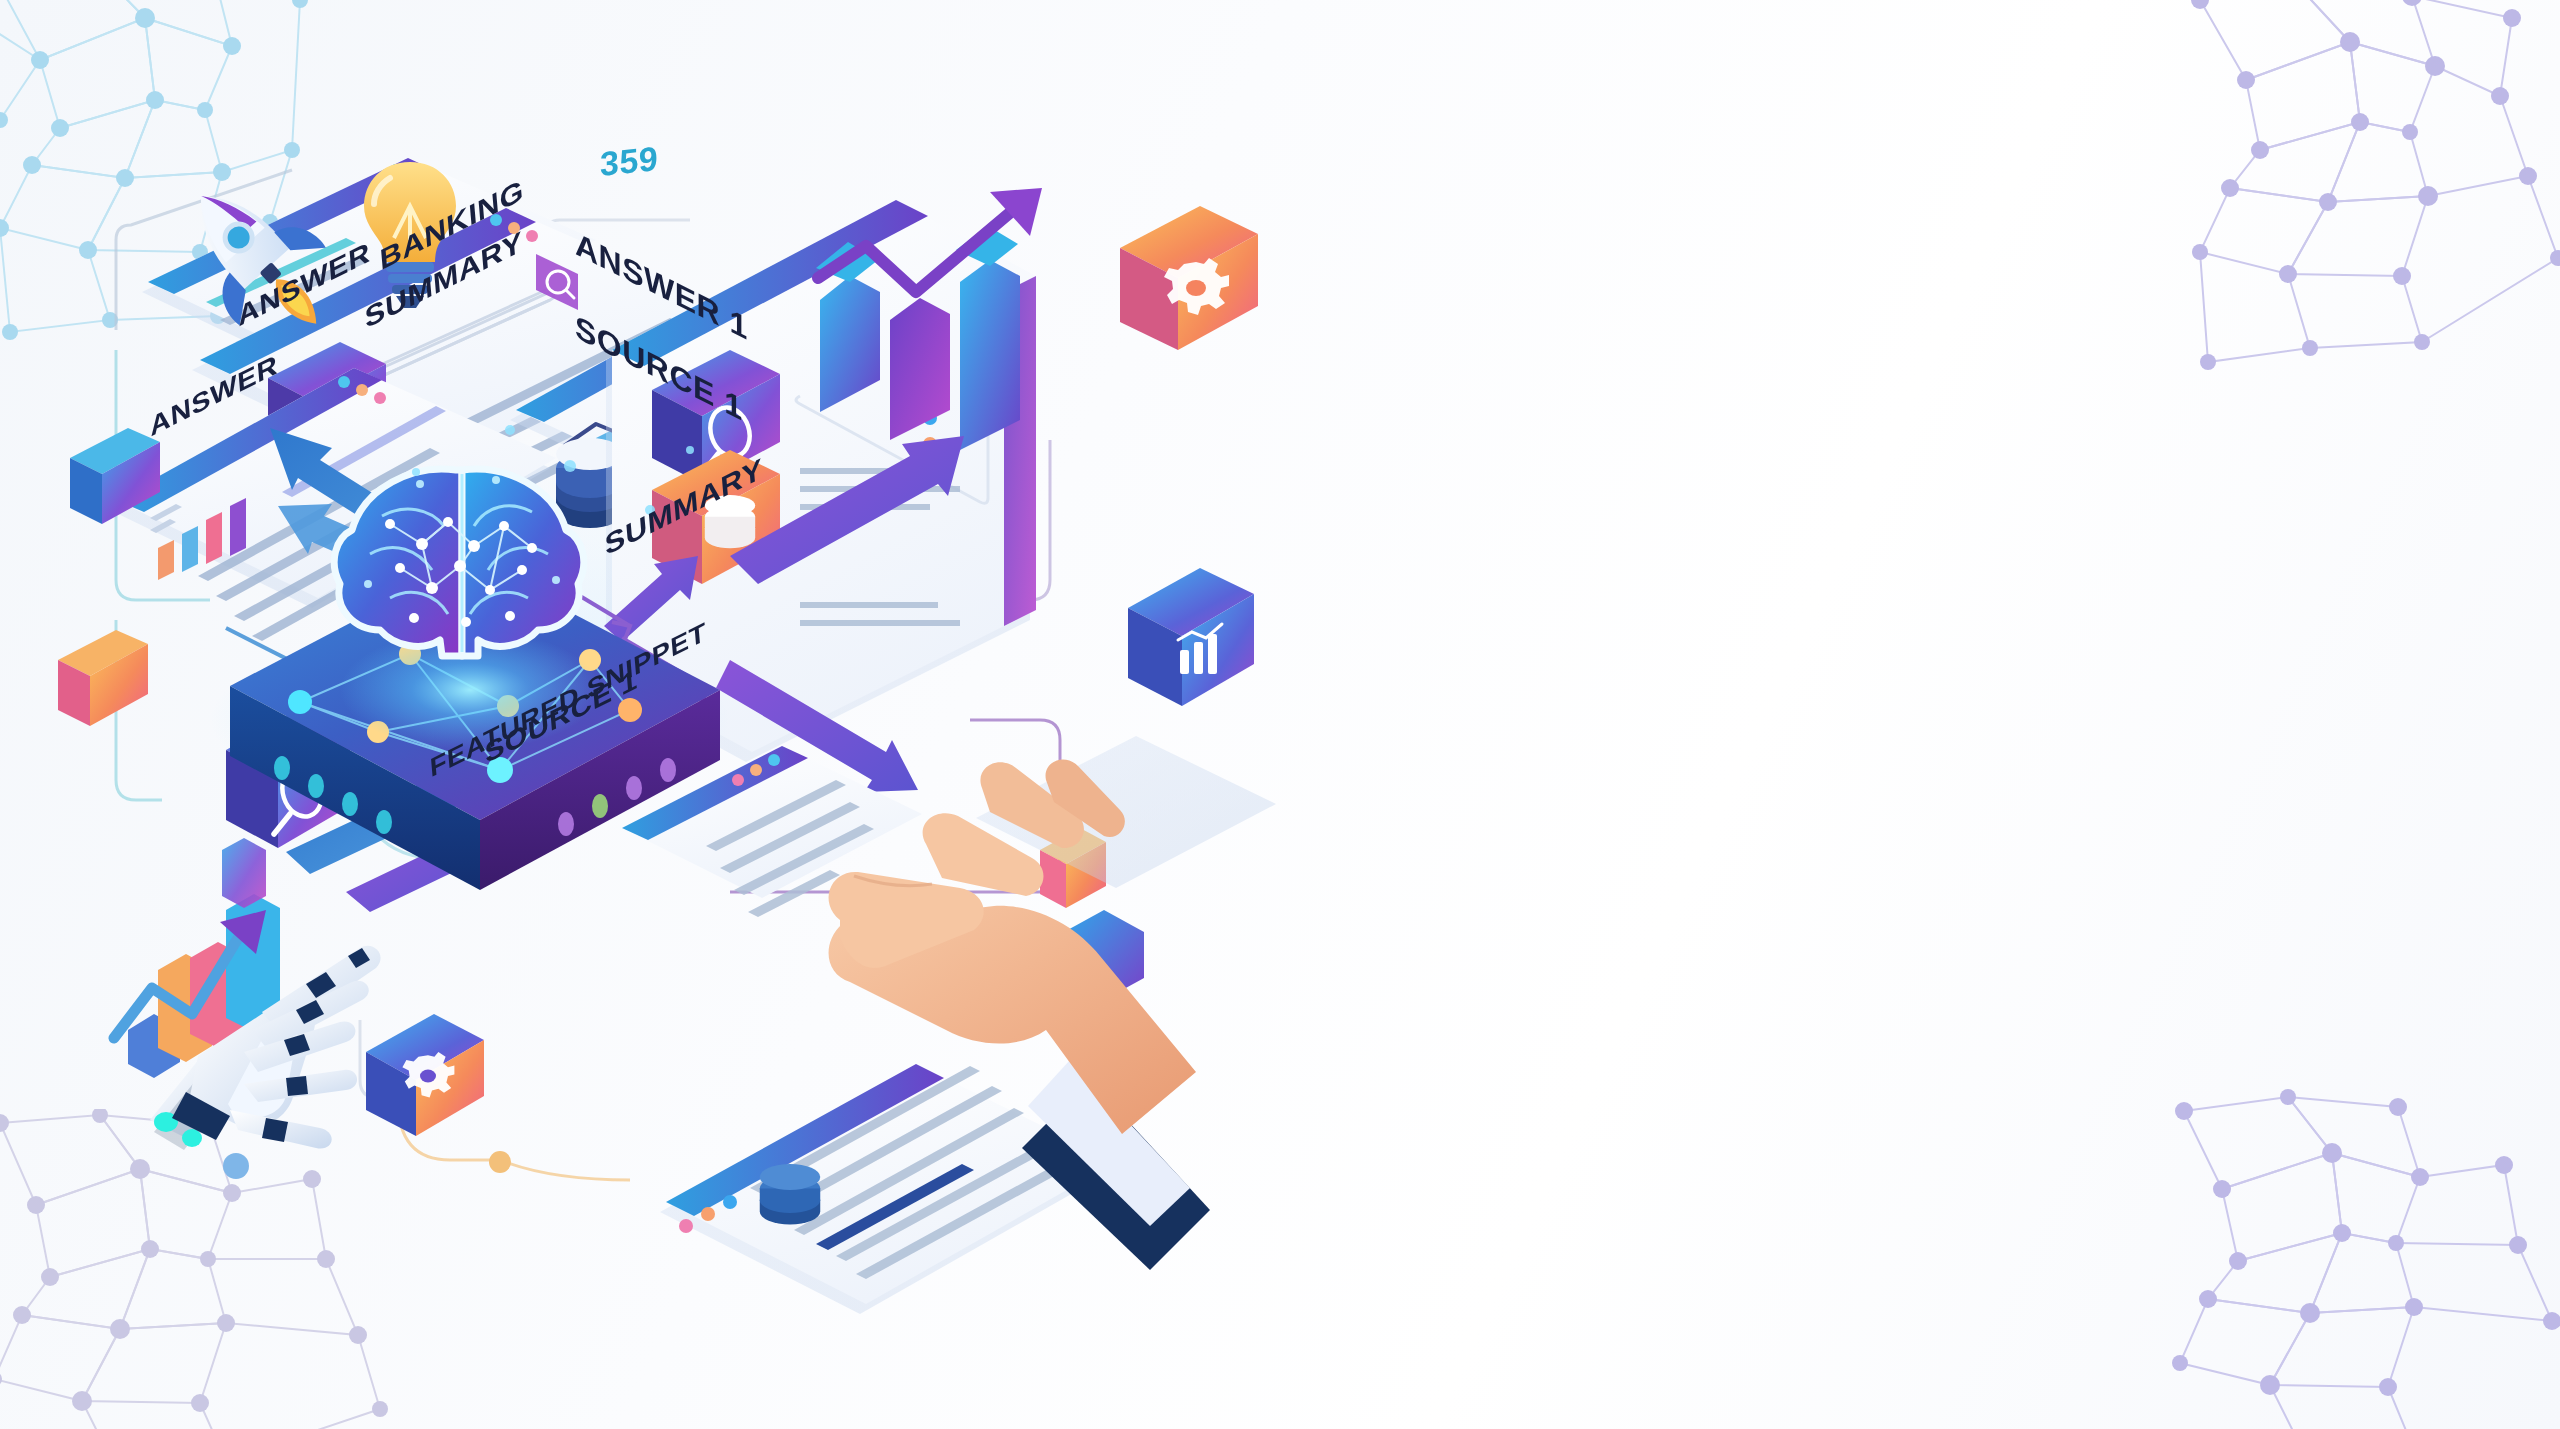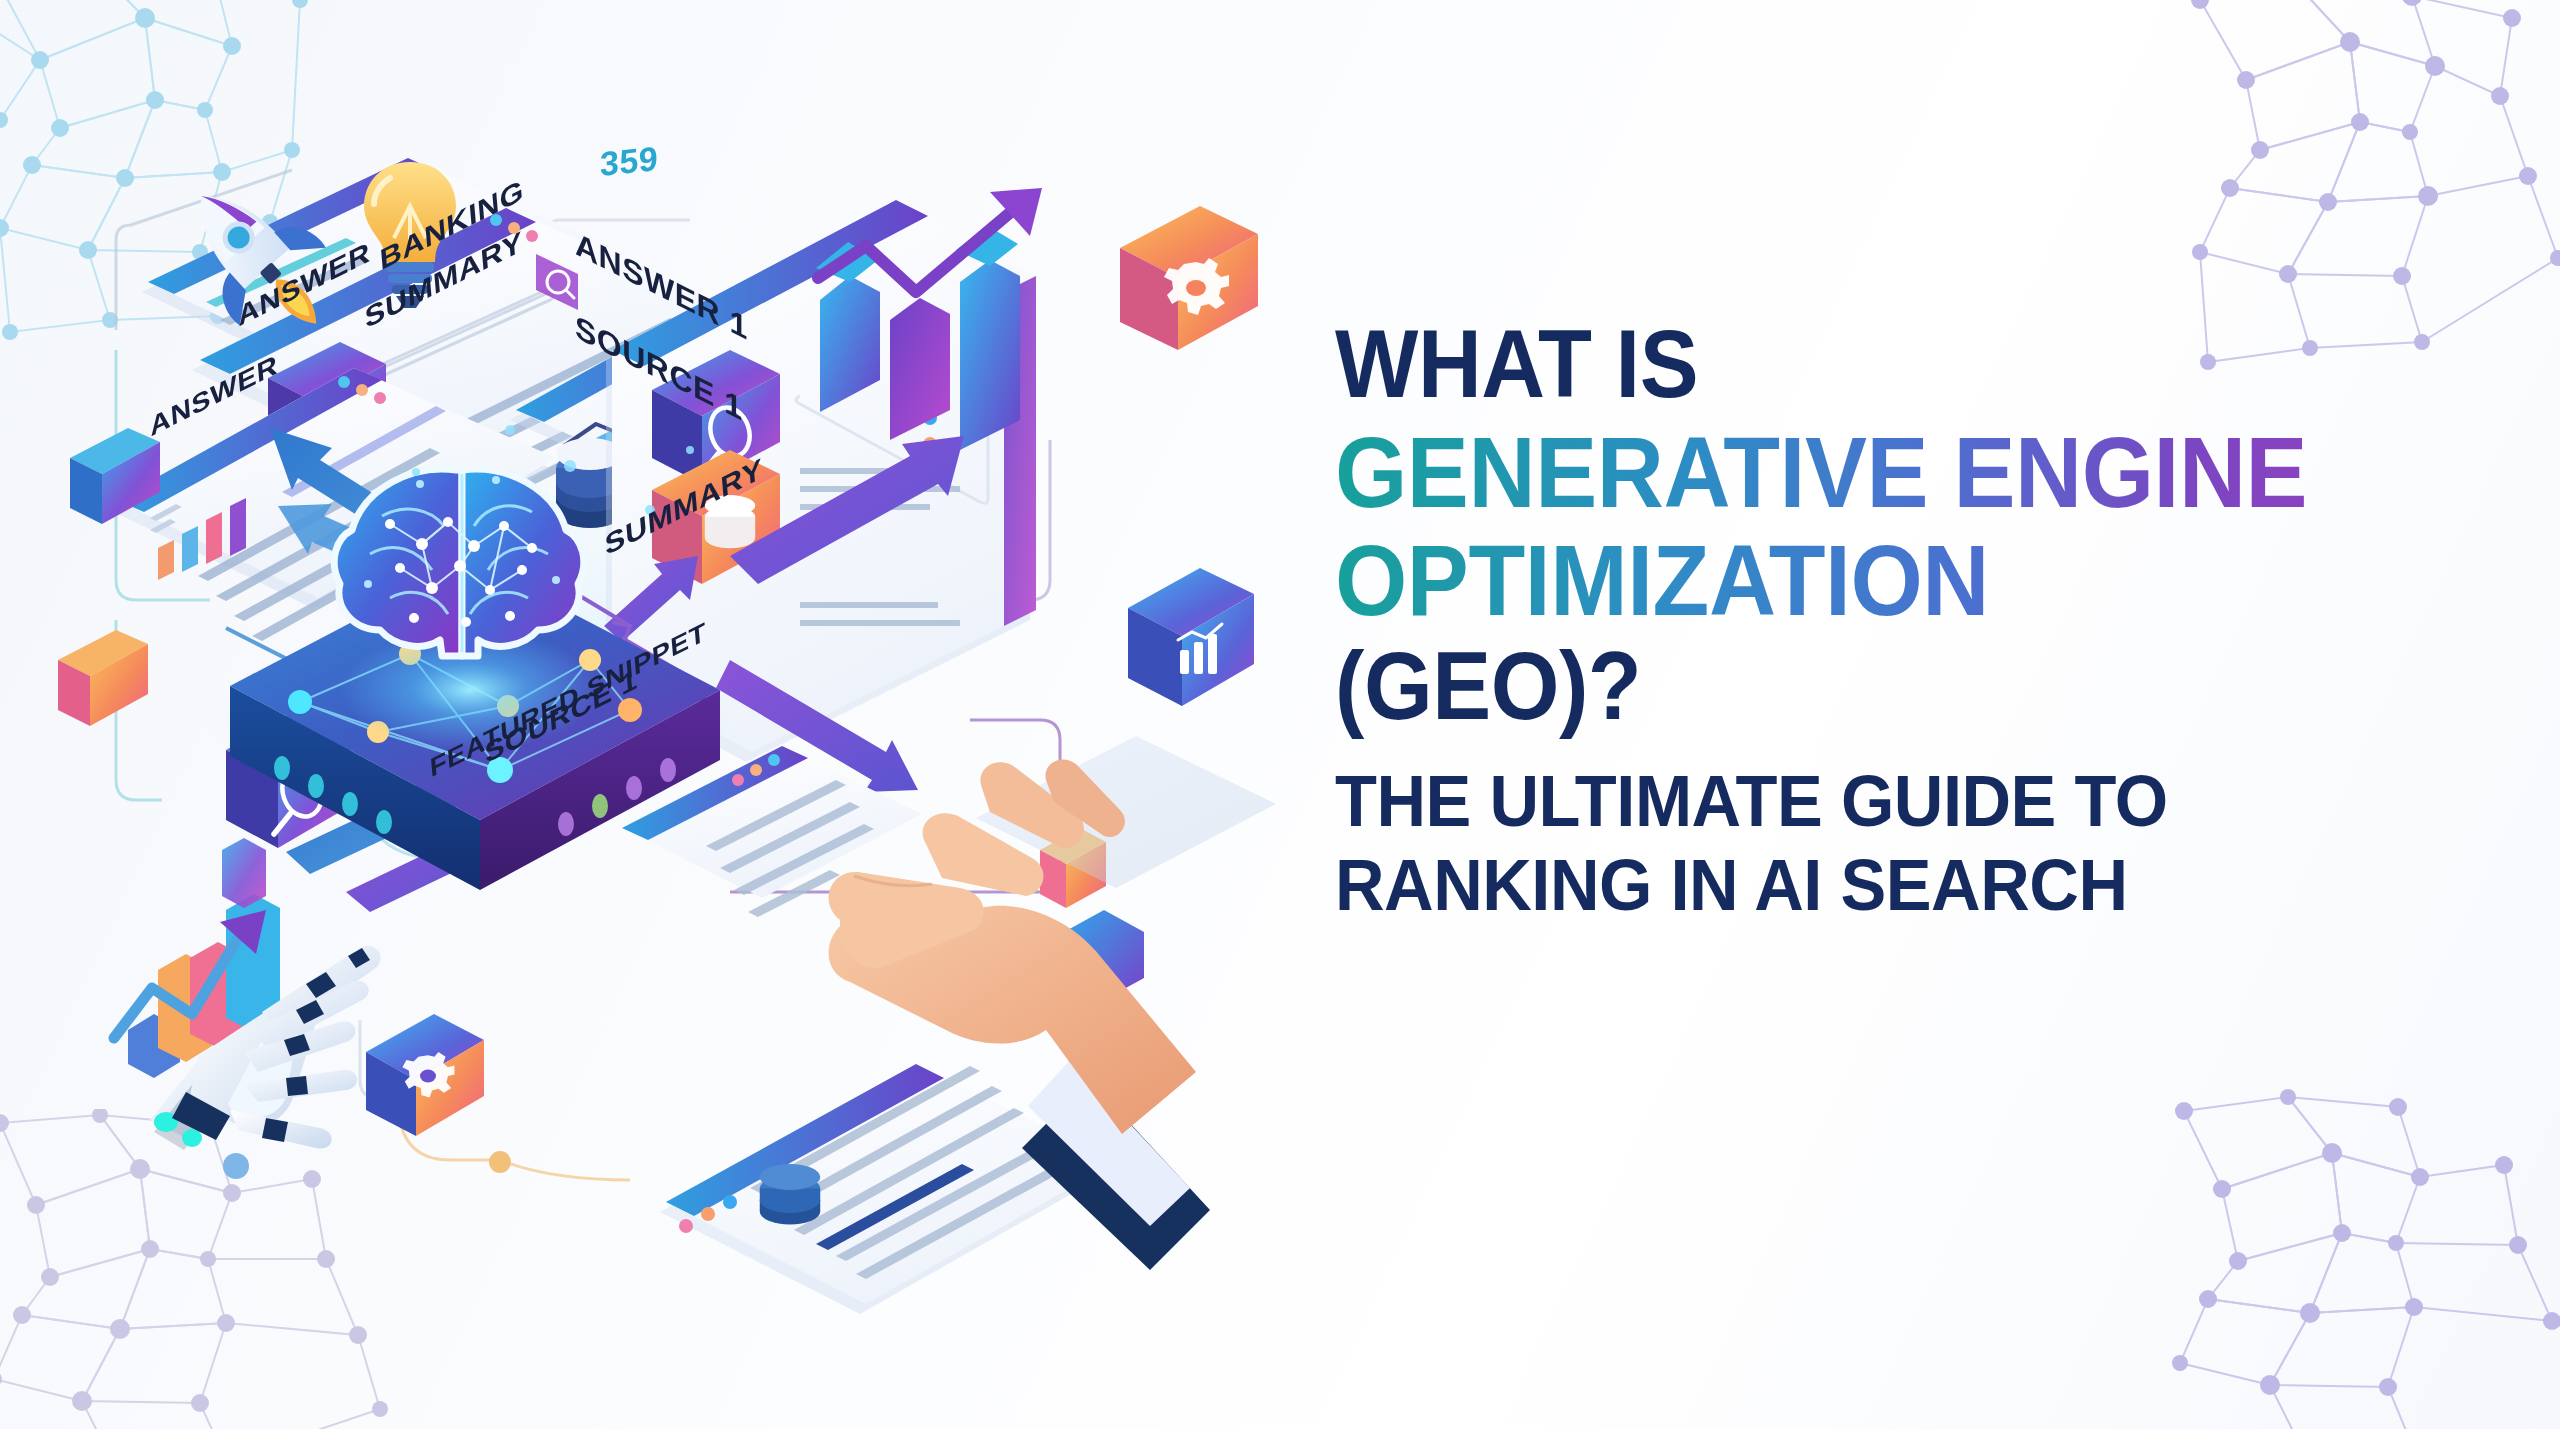--- a/index.html
+++ b/index.html
@@ -855,22 +855,14 @@
 
     <div class="iso-label" style="left:575px; top:470px; font-size:30px; transform:matrix(1,-0.50,0.08,0.95,0,0);">SUMMARY</div>
 
     <div class="iso-label" style="left:400px; top:665px; font-size:27px; transform:matrix(1,-0.50,0.08,0.95,0,0);">FEATURED SNIPPET</div>
 
     <div class="iso-label" style="left:455px; top:680px; font-size:29px; transform:matrix(1,-0.50,0.08,0.95,0,0);">SOURCE 1</div>
 
     <div class="iso-label" style="left:570px; top:122px; font-size:34px; color:#2aa7d0; font-weight:700; transform:skewY(-6deg);">359</div>
   </div>
 
-  <div class="headline-block">
-    <div class="h-line h-what">WHAT IS</div>
-    <div class="h-line h-grad1">GENERATIVE ENGINE</div>
-    <div class="h-line h-grad2">OPTIMIZATION</div>
-    <div class="h-line h-geo">(GEO)?</div>
-    <div class="sub-line">THE ULTIMATE GUIDE TO</div>
-    <div class="sub-line">RANKING IN AI SEARCH</div>
-  </div>
 
 </div>
 
 </body></html>

